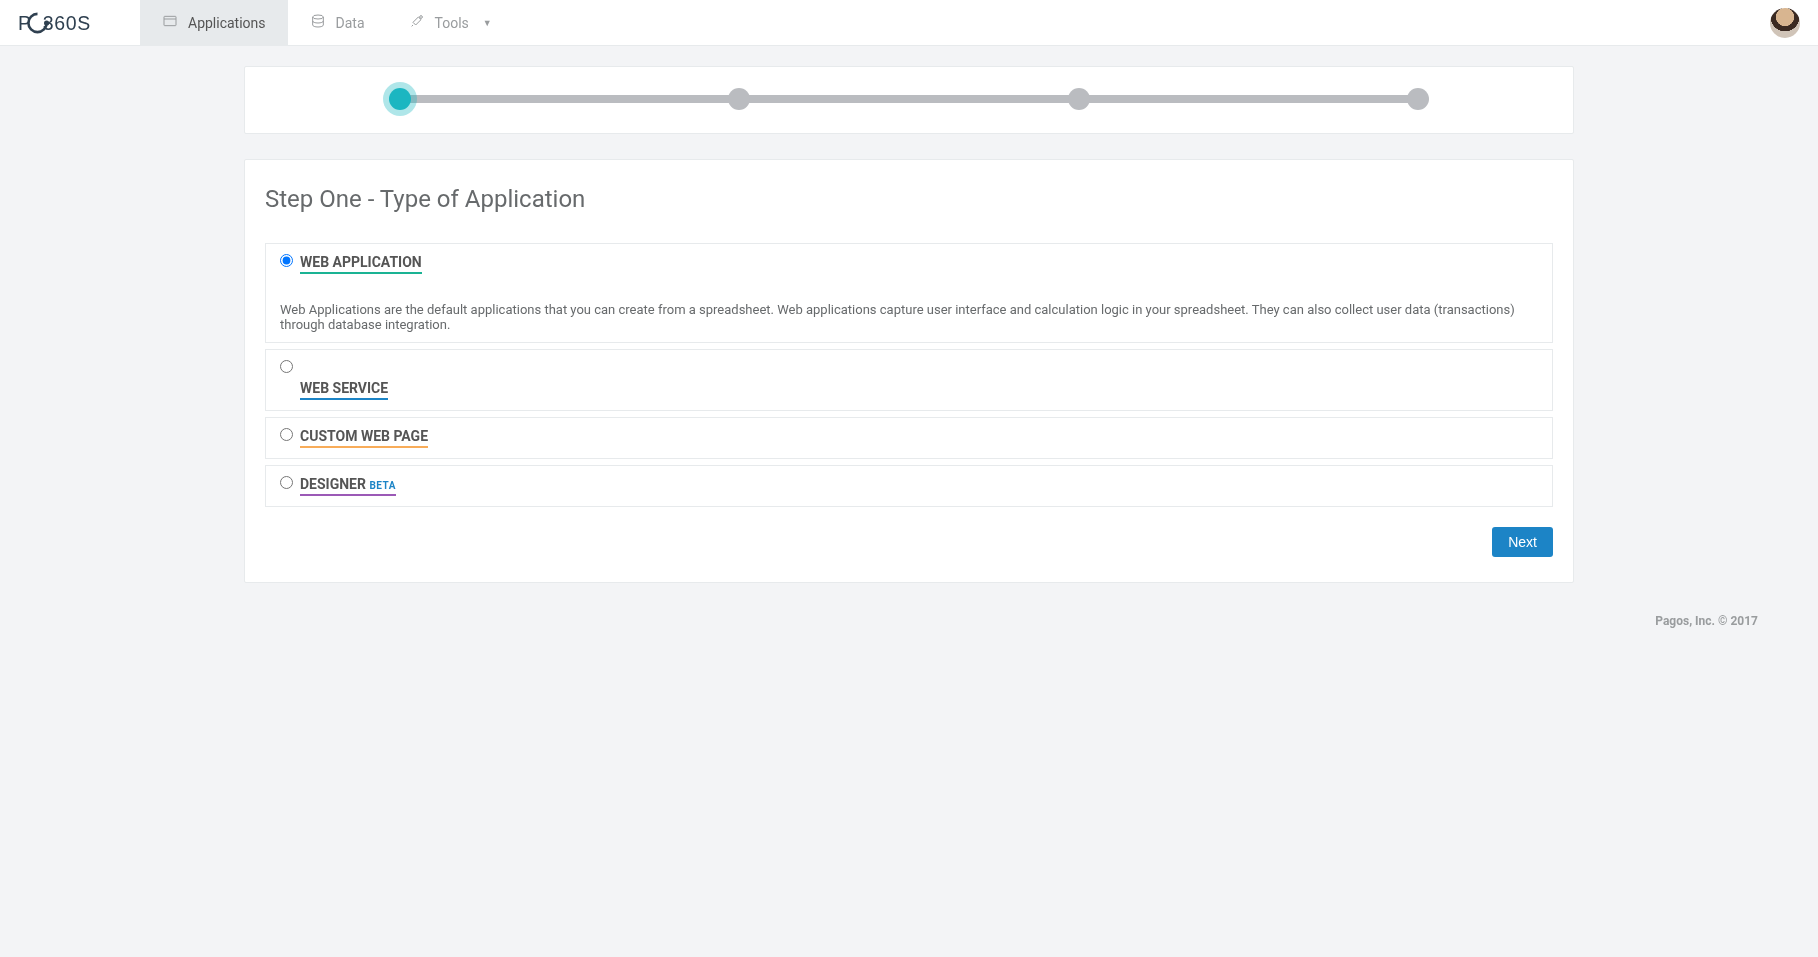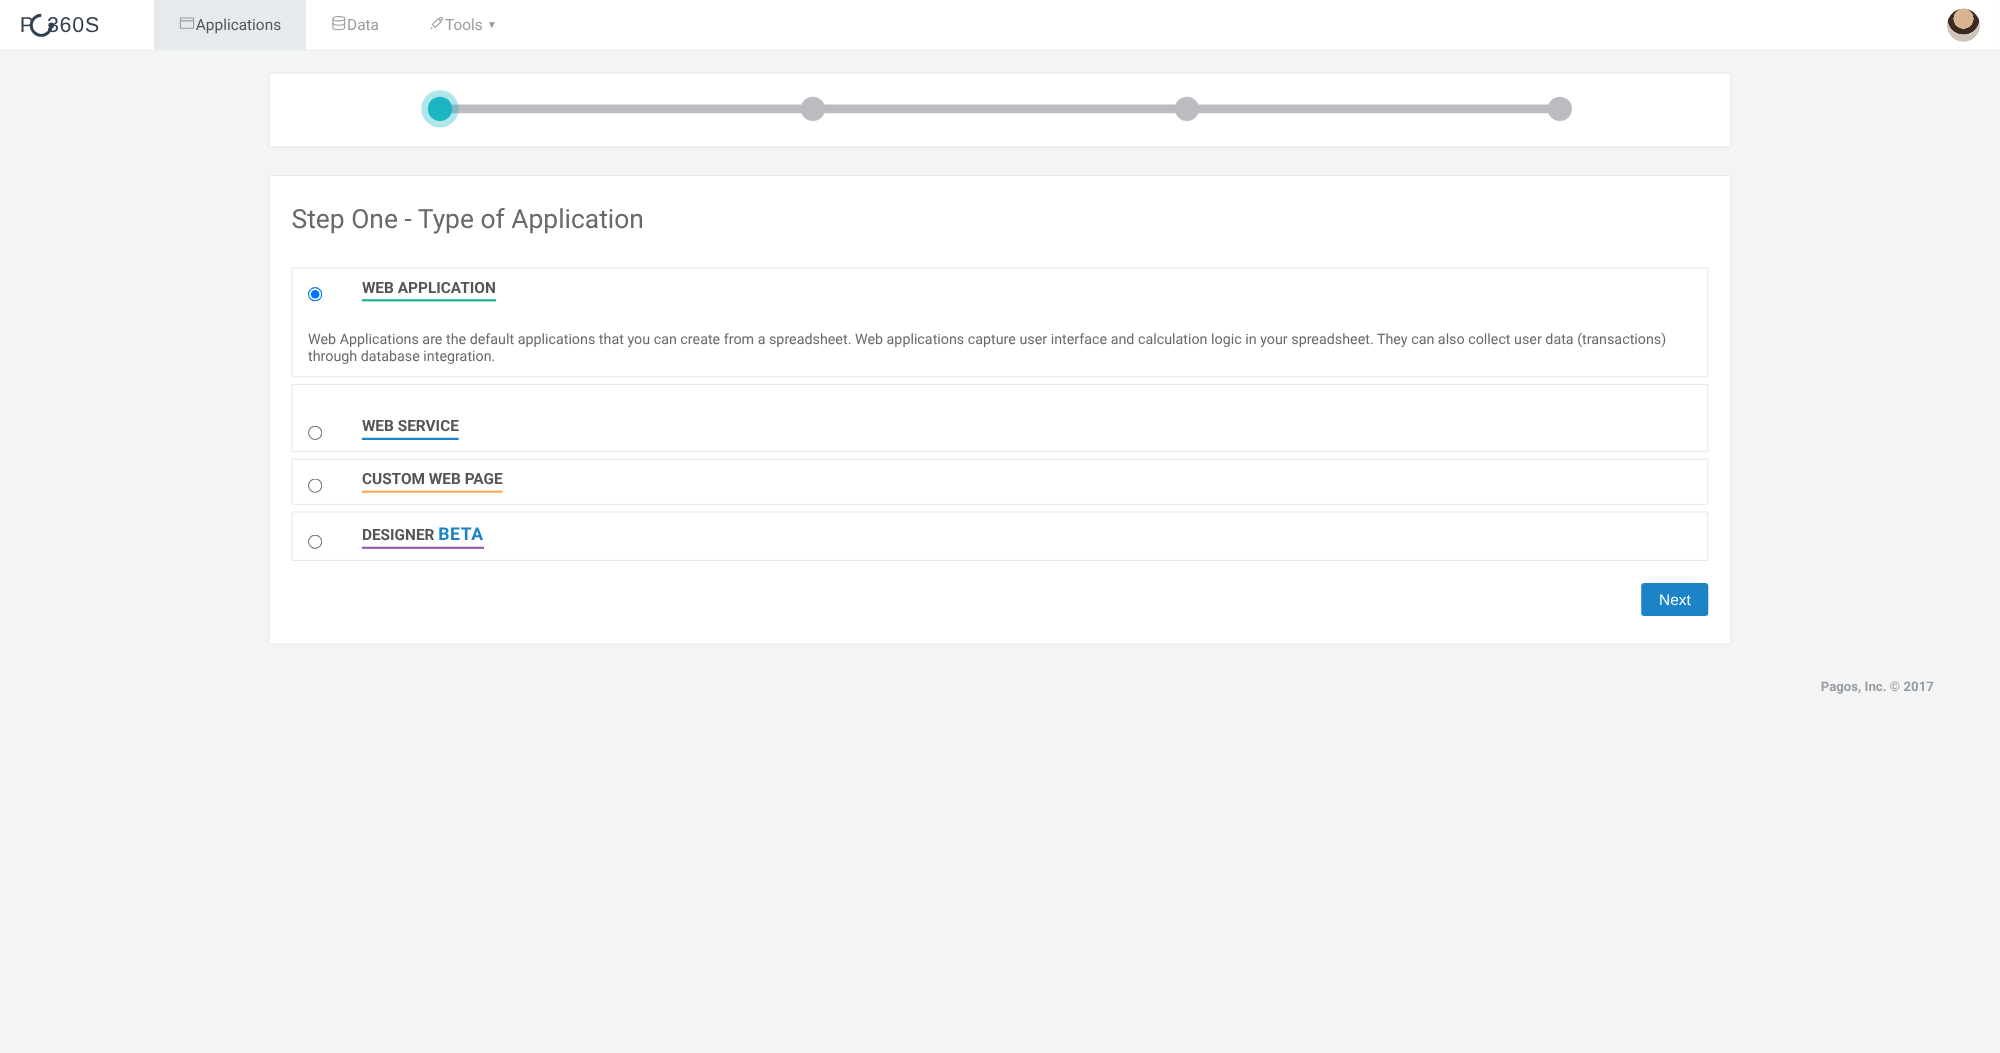--- a/index.html
+++ b/index.html
@@ -22,20 +22,21 @@
     display:flex;
     align-items:center;
     justify-content:center;
     height:100%;
   }
   .logo svg { height: 26px; }
   .navitems { display: flex; height: 100%; }
   .navitem {
     display: flex;
     align-items: center;
+    gap: 10px;
     padding: 0 22px;
     color: #999c9e;
     cursor: pointer;
     font-size: 14px;
   }
   .navitem.active {
     background: #e7eaec;
     color: #555;
   }
   .navitem svg { width: 16px; height: 16px; stroke: #999c9e; fill:none; stroke-width:1.5;}
@@ -85,31 +86,31 @@
     font-size: 24px;
     font-weight: 400;
     color: #676a6c;
     margin-bottom: 30px;
   }
   .opt-row {
     border: 1px solid #e7eaec;
     padding: 10px 14px;
     margin-bottom: 6px;
   }
-  .opt-header { display: flex; align-items: flex-end; gap: 36px; }
+  .opt-header { display: flex; align-items: flex-start; gap: 7px; }
   .opt-header input[type=radio]{ cursor:pointer; }
   .opt-label {
     font-weight: 700;
     font-size: 14px;
     color: #555;
     padding-bottom: 2px;
     border-bottom: 2px solid transparent;
     cursor: pointer;
   }
-  .opt-label .beta { font-size: 16px; font-weight: 700; color: #1c84c6; letter-spacing: 0.5px; }
+  .opt-label .beta { font-size: 10px; font-weight: 700; color: #1c84c6; letter-spacing: 0.5px; }
   .underline-green  { border-bottom-color: #1ab394; }
   .underline-blue   { border-bottom-color: #1c84c6; margin-top: 20px; }
   .underline-yellow { border-bottom-color: #f8ac59; }
   .underline-red    { border-bottom-color: #ed5565; }
   .underline-purple { border-bottom-color: #9b59b6; }
   .opt-desc {
     font-size: 13px;
     color: #676a6c;
     margin-top: 28px;
   }

